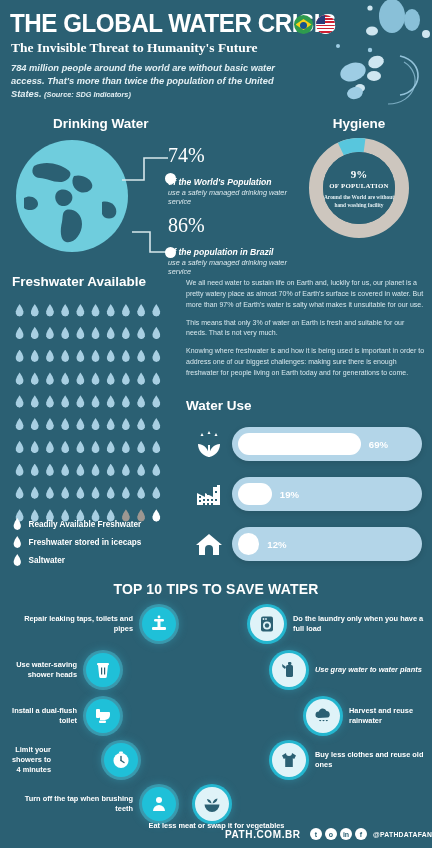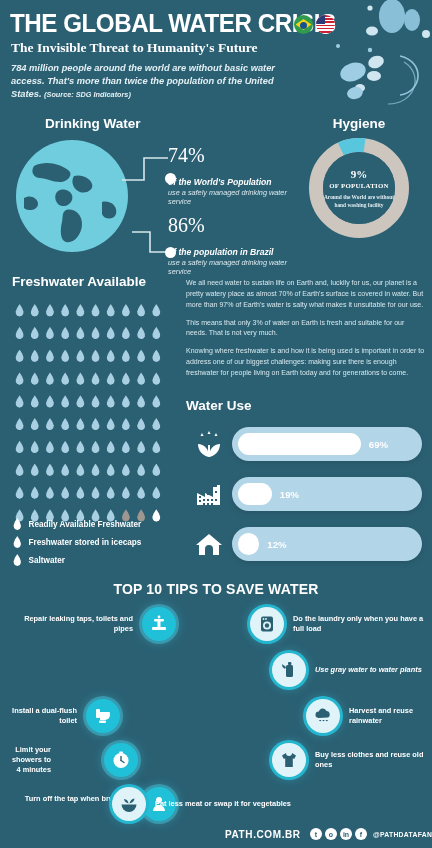--- a/index.html
+++ b/index.html
@@ -39,21 +39,21 @@
   .flag-us { left:316px; background:#ffffff; }
   .flag-us .stripes { position:absolute; inset:0;
     background:repeating-linear-gradient(#cf2032 0 1.6px,#ffffff 1.6px 3.2px); }
   .flag-us .canton { position:absolute; left:0; top:0; width:9px; height:8.5px; background:#2a3b77; }
 
   .bubbles { position:absolute; left:330px; top:0; width:102px; height:112px; }
 
   
   .sec-title { font-size:13.5px; font-weight:bold; color:#ffffff; letter-spacing:0px; }
   .drinking { position:absolute; left:0; top:112px; width:290px; height:155px; }
-  .drinking .sec-title { position:absolute; left:12px; top:4px;padding-left:33px; }
+  .drinking .sec-title { position:absolute; left:20px; top:4px;padding-left:33px; }
   .globe {
     position:absolute; left:16px; top:28px; width:112px; height:112px;
     border-radius:50%; background:#6fcddd;
   }
   .globe svg { position:absolute; inset:0; }
 
   .stat { position:absolute; }
   .stat .num {
     font-size:20px; font-weight:normal; color:#ffffff;
     font-family:Liberation Serif, serif;
@@ -439,20 +439,33 @@
       <div class="tip-ico">
         <svg width="20" height="20" viewBox="0 0 20 20" fill="currentColor">
           <rect x="3" y="13" width="14" height="3" rx="1"></rect>
             <rect x="8.5" y="7" width="3" height="6"></rect>
           <rect x="5" y="5" width="10" height="2.4" rx="1.2"></rect>
             <circle cx="10" cy="3" r="1.4"></circle>
         </svg>
       </div>
     </div>
 
+    <div class="tip tip-left" style="left:8px; top:78px; width:112px; justify-content:flex-end;">
+      <div class="tip-txt">Use water-saving shower heads</div>
+      <div class="tip-ico">
+        <svg width="20" height="20" viewBox="0 0 20 20" fill="currentColor">
+          <path d="M5 5 h10 l-1.2 11.5 a1.6 1.6 0 0 1 -1.6 1.5 h-4.4 a1.6 1.6 0 0 1 -1.6 -1.5 Z"></path>
+          <rect x="4" y="3" width="12" height="2.2" rx="1"></rect>
+          <g fill="#2b6073">
+              <rect x="8" y="7.5" width="1.2" height="7"></rect>
+              <rect x="11" y="7.5" width="1.2" height="7"></rect>
+            </g>
+        </svg>
+      </div>
+    </div>
 
     <div class="tip tip-left" style="left:8px; top:124px; width:112px; justify-content:center;">
       <div class="tip-txt">Install a dual-flush toilet</div>
       <div class="tip-ico">
         <svg width="20" height="20" viewBox="0 0 20 20" fill="currentColor">
           <rect x="3" y="3" width="4" height="9" rx="1"></rect>
           <path d="M7 6 h9 a1 1 0 0 1 1 1 v2 a5 5 0 0 1 -5 5 h-5 Z"></path>
           <rect x="6" y="14.5" width="7" height="2.4" rx="1"></rect>
         </svg>
       </div>
@@ -522,21 +535,21 @@
 
     <div class="tip tip-right" style="left:272px; top:168px; width:156px;">
       <div class="tip-ico pale">
         <svg width="20" height="20" viewBox="0 0 20 20" fill="currentColor">
           <path d="M7 3 L3 5.5 L4.8 9 L6.2 8.2 V17 h7.6 V8.2 L15.2 9 L17 5.5 L13 3 a3 3 0 0 1 -6 0 Z"></path>
         </svg>
       </div>
       <div class="tip-txt">Buy less clothes and reuse old ones</div>
     </div>
 
-    <div class="tip tip-right" style="left:112px; top:212px; width:200px;">
+    <div class="tip tip-right" style="left:112px; top:212px; width:200px;flex-direction:column;">
       <div class="tip-ico pale">
         <svg width="20" height="20" viewBox="0 0 20 20" fill="currentColor">
           <path d="M2.5 10.5 h15 a7.5 7.5 0 0 1 -15 0 Z"></path>
           <path d="M9.5 9.5 q-4 -1 -4.5 -4.5 q4 0.4 4.5 4.5 Z"></path>
           <path d="M10.5 9.5 q1 -4.5 5 -5 q-0.4 4 -5 5 Z"></path>
         </svg>
       </div>
       <div class="tip-txt">Eat less meat or swap it for vegetables</div>
     </div>
   </div>

